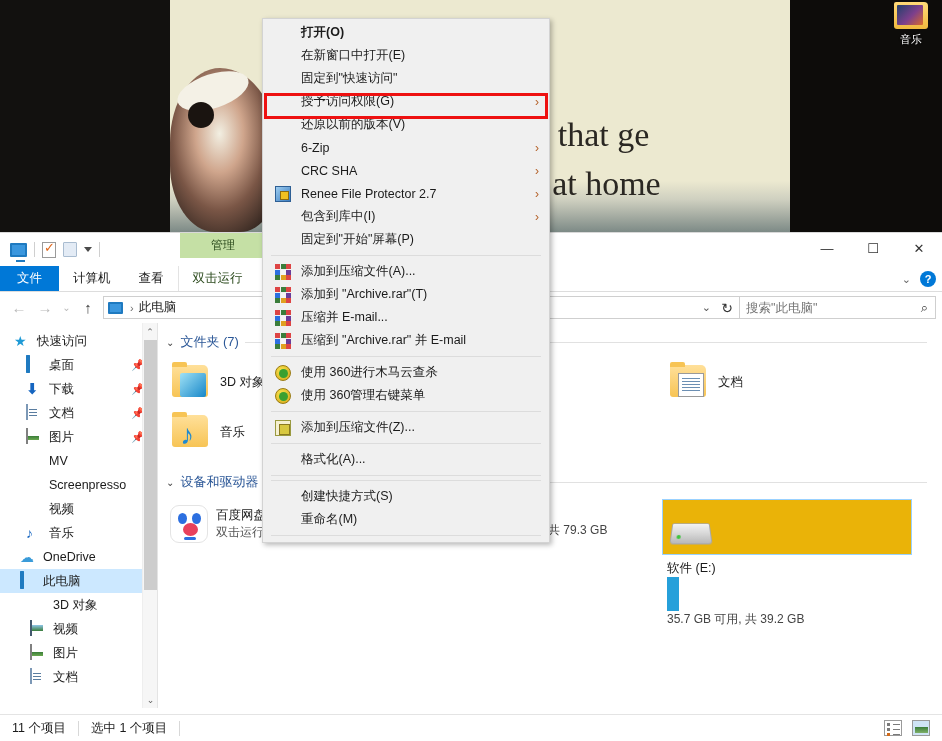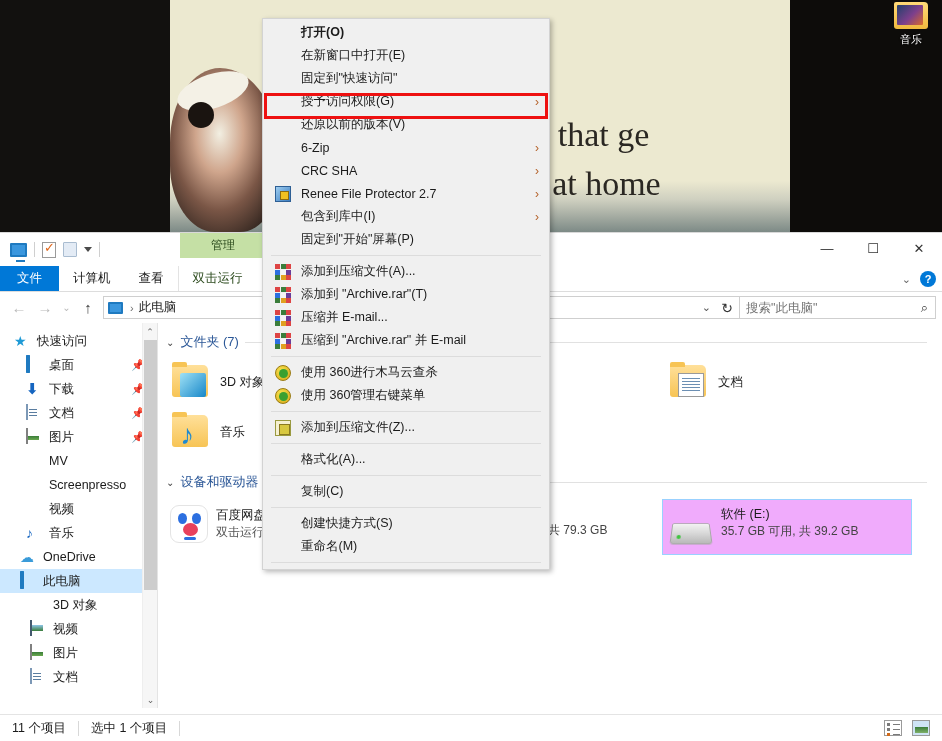--- a/index.html
+++ b/index.html
@@ -216,21 +216,21 @@
     border-radius: 2px 2px 3px 3px;
     transform: perspective(40px) rotateX(16deg);
     border:1px solid #a8a8a8;
   }
   .drive-ic::after{content:"";position:absolute;left:5px;bottom:4px;width:4px;height:4px;background:#3ec43e;border-radius:50%;}
   .win-logo { position:absolute; left:10px; top:2px; width:17px; height:17px;
     display:grid; grid-template-columns:1fr 1fr; grid-template-rows:1fr 1fr; gap:2px;}
   .win-logo i { background:#22a2e0; display:block; }
 
   .drive-tile { width:250px; height:56px; display:flex; align-items:flex-start; gap:8px; padding:4px; }
-  .drive-tile.sel { background:#f0abfc; border:1px solid #99d1ff; }
+  .drive-tile.sel { background:#eab308; border:1px solid #99d1ff;flex-direction:column; }
   .drive-meta { padding-top:2px; }
   .drive-name { font-size:12.5px; color:#1b1b1b; }
   .bar { width:182px; height:12px; background:#e6e6e6; margin:5px 0 4px; }
   .bar i { display:block; height:100%; background:#26a0da; }
   .drive-free { font-size:12px; color:#444; }
 
   .app-tile { width:250px; height:50px; display:flex; align-items:center; gap:8px; padding:2px 4px;}
   .baidu-ic {
     width:38px;height:38px;border-radius:9px;background:#fff;border:1px solid #e4e4e4;
     position:relative; margin-left:4px;
@@ -629,23 +629,20 @@
       <div class="msep"></div>
       <div class="mi">
         <span class="mico mico-zip"></span>
         <span>添加到压缩文件(Z)...</span>
       </div>
       <div class="msep"></div>
       <div class="mi">
         <span>格式化(A)...</span>
       </div>
       <div class="msep"></div>
-      <div class="mi">
-        <span>复制(C)</span>
-      </div>
       <div class="msep"></div>
       <div class="mi">
         <span>创建快捷方式(S)</span>
       </div>
       <div class="mi">
         <span>重命名(M)</span>
       </div>
       <div class="msep"></div>
     </div>
   <div class="hl-box" style="border-color: rgb(238, 17, 17);"></div>

